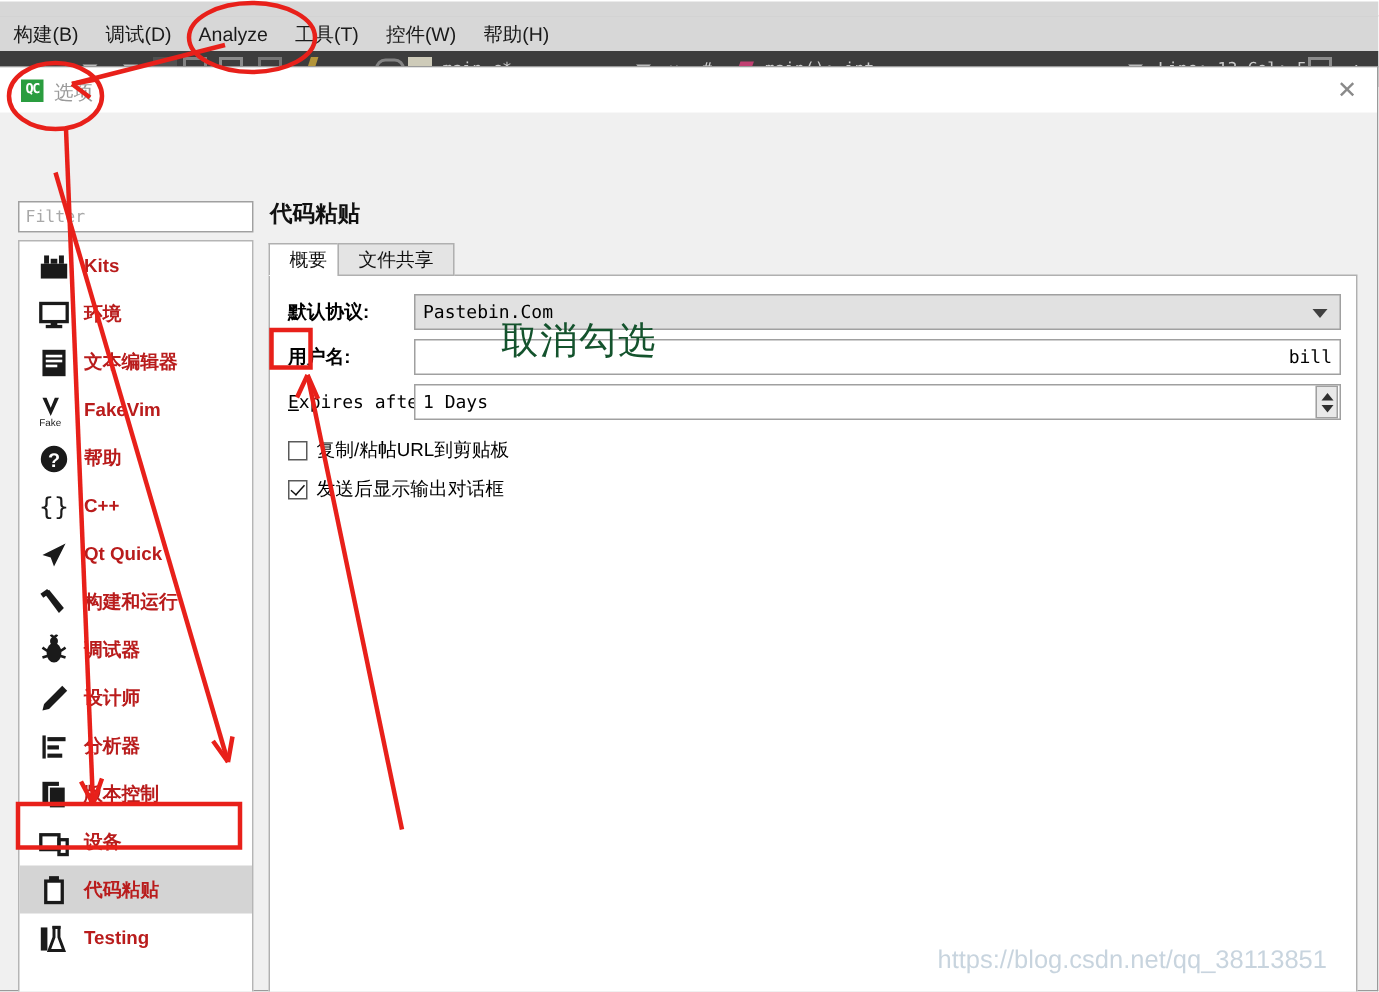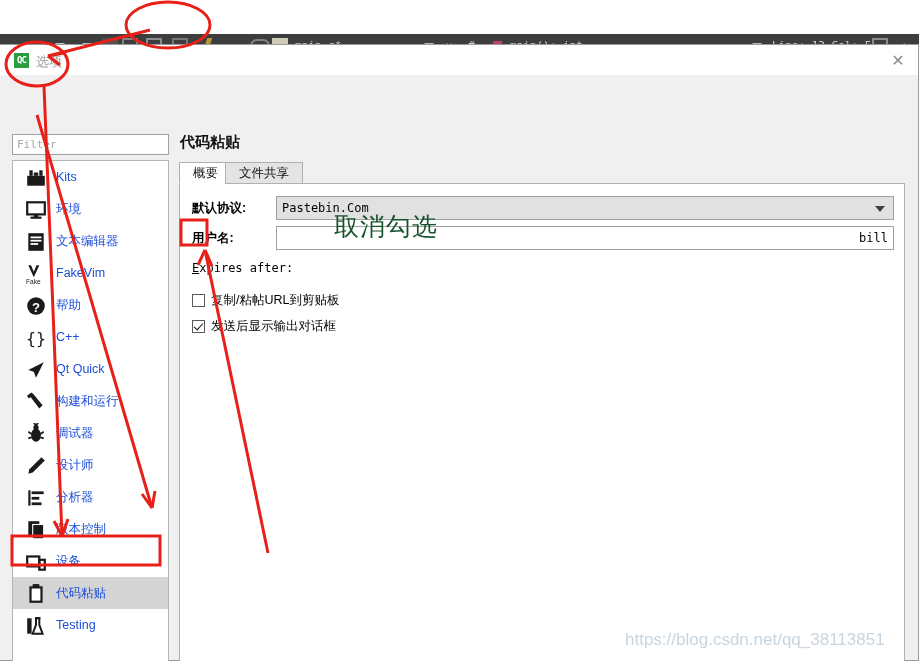--- a/index.html
+++ b/index.html
@@ -67,21 +67,21 @@
     position:absolute;left:12px;top:115px;width:157px;height:503px;
     box-sizing:border-box;background:#ffffff;border:1px solid #b5b5b5;
     overflow:hidden;
   }
   .side-item{
     position:relative;height:32px;display:flex;align-items:center;
     padding-left:12px;box-sizing:border-box;
   }
   .side-item.sel{background:#d4d4d4;}
   .side-ico{width:22px;height:20px;flex:0 0 22px;position:relative;margin-right:9px;}
-  .side-label{font-size:12.5px;color:#1d4ed8;white-space:nowrap;}
+  .side-label{font-size:12.5px;color:#b91c1c;white-space:nowrap;font-weight:bold;}
 
   
   #panel-title{
     position:absolute;left:180px;top:88px;font-size:15px;font-weight:bold;color:#111;
   }
   #tabs{
     position:absolute;left:179px;top:117px;width:726px;height:22px;
     border-bottom:1px solid #b0b0b0;box-sizing:border-box;
   }
   .tab{
@@ -143,20 +143,29 @@
   .wm{
     position:absolute;color:#b9c9d6;opacity:.78;font-size:17px;
     font-family:"Liberation Sans",sans-serif;white-space:nowrap;
   }
 </style>
 </head>
 <body>
 
 <div id="ide-root">
 
+  <div id="menubar">
+    <div class="strip-top"></div>
+    <div class="menu-item">构建(B)</div>
+    <div class="menu-item">调试(D)</div>
+    <div class="menu-item">Analyze</div>
+    <div class="menu-item">工具(T)</div>
+    <div class="menu-item">控件(W)</div>
+    <div class="menu-item">帮助(H)</div>
+  </div>
 
   <div id="toolbar">
     <div class="tb-caret" style="left:55px;"></div>
     <div class="tb-caret" style="left:82px;"></div>
     <div class="tb-ico" style="left:102px;background:#555;"></div>
     <div class="tb-ico" style="left:122px;border:2px solid #8f8f8f;box-sizing:border-box;"></div>
     <div class="tb-ico" style="left:146px;border:2px solid #9a9a9a;box-sizing:border-box;"></div>
     <div class="tb-ico" style="left:172px;border:2px solid #7f7f7f;box-sizing:border-box;"></div>
     <div class="tb-ico" style="left:205px;background:#c8a43a;transform:skewX(-18deg);width:5px;height:14px;"></div>
     <div class="tb-ico" style="left:225px;color:#9a9a9a;font-size:13px;">‹</div>
@@ -314,20 +323,27 @@
       <span>Pastebin.Com</span>
       <span class="combo-arrow" style="right:8px;top:9px;"></span>
     </div>
 
     <div class="flabel cjk" style="left:12px;top:42px;">用户名:</div>
     <input class="fctl" style="left: 96px; top: 42px; width: 618px; height: 24px; text-align: right;" type="text" value="bill">
 
     <div class="flabel" style="left:12px;top:72px;">
       <u>E</u><span>xpires after:</span>
     </div>
+    <div class="fctl" style="left:96px;top:72px;width:618px;height:24px;line-height:18px;">
+      <span>1 Days</span>
+      <span class="spin" style="right:1px;top:0px;">
+        <div class="up"></div>
+        <div class="dn"></div>
+      </span>
+    </div>
 
     <div class="chkrow" style="top:108px;">
       <span class="chkbox"></span>
       <span class="chklabel">复制/粘帖URL到剪贴板</span>
     </div>
     <div class="chkrow" style="top:134px;">
       <span class="chkbox checked"></span>
       <span class="chklabel">发送后显示输出对话框</span>
     </div>
   </div>

